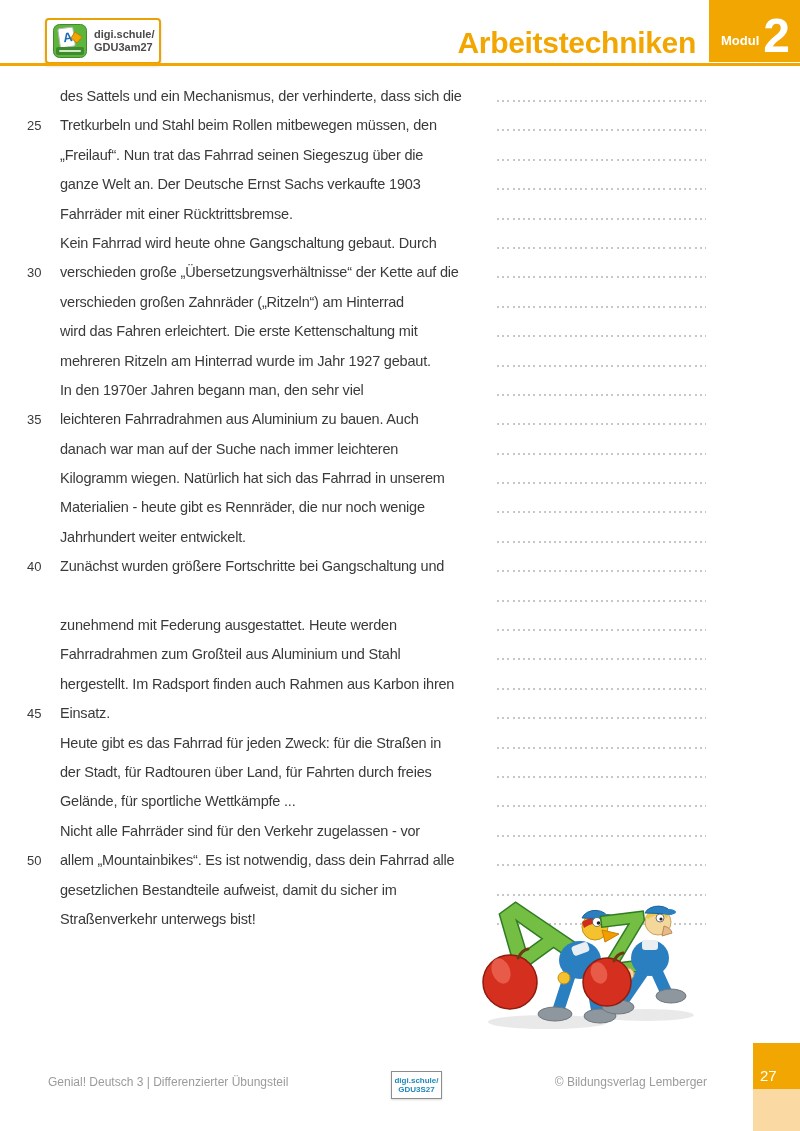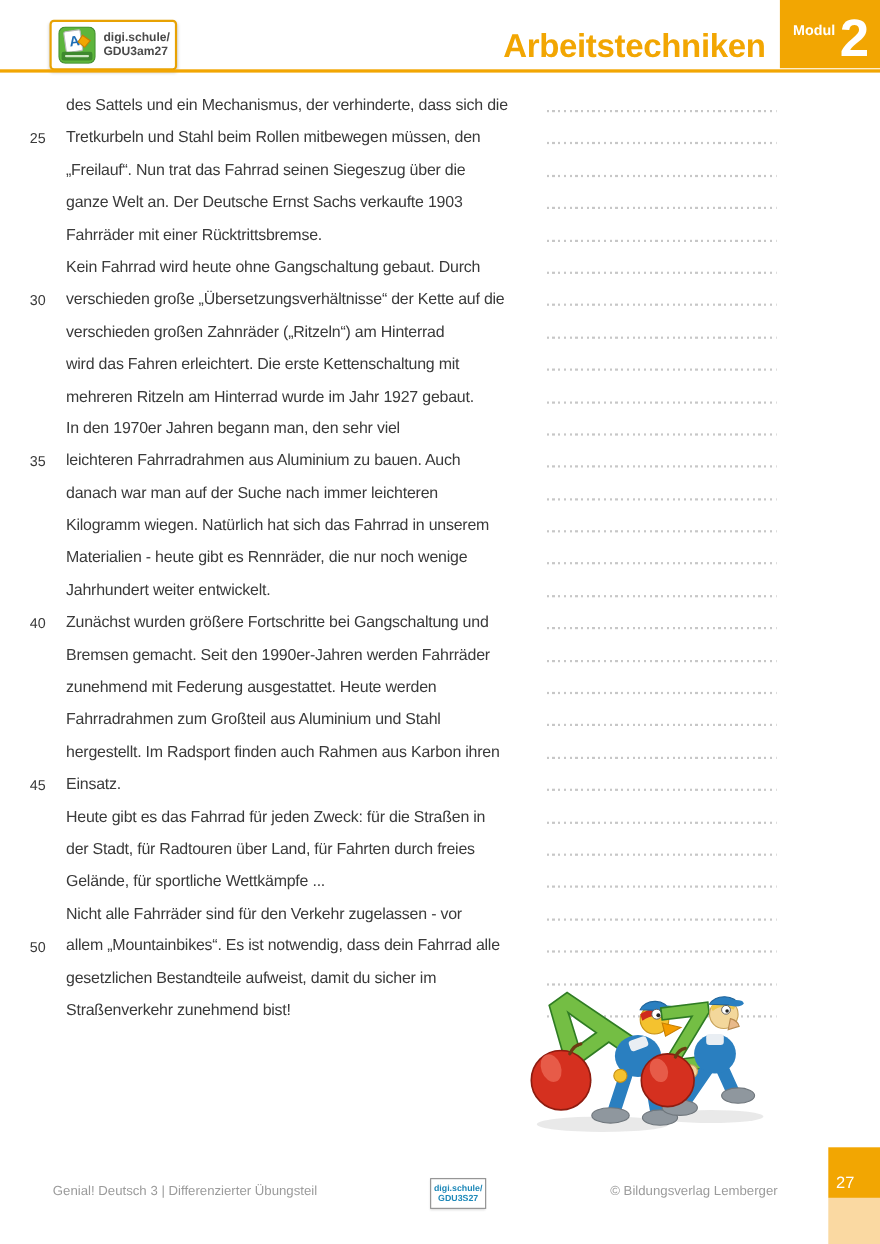--- a/index.html
+++ b/index.html
@@ -38,21 +38,21 @@
   .page-title{
     position:absolute;top:26px;right:104px;
     font-size:30px;font-weight:bold;color:var(--accent);
     letter-spacing:-0.3px;
   }
   .module-tab{
     position:absolute;left:709px;top:0;width:91px;height:62px;
     background:var(--accent);color:#fff;
   }
   .module-tab .module-label{
-    position:absolute;left:12px;bottom:27px;
+    position:absolute;left:12px;bottom:14px;
     font-size:13px;font-weight:bold;
   }
   .module-tab .module-number{
     position:absolute;right:10px;bottom:2px;
     font-size:48px;font-weight:600;line-height:1;
   }
   .header-rule{
     position:absolute;left:0;top:63px;width:800px;height:3px;
     background:var(--accent);
   }
@@ -221,21 +221,20 @@
         <span class="txt">Jahrhundert weiter entwickelt.</span>
         <span class="dots"></span>
       </div>
       <div class="row">
         <span class="num">40</span>
         <span class="txt">Zunächst wurden größere Fortschritte bei Gangschaltung und</span>
         <span class="dots"></span>
       </div>
       <div class="row">
         <span class="num"></span>
-        <span class="txt">Bremsen gemacht. Seit den 1990er-Jahren werden Fahrräder</span>
         <span class="dots"></span>
       </div>
       <div class="row">
         <span class="num"></span>
         <span class="txt">zunehmend mit Federung ausgestattet. Heute werden</span>
         <span class="dots"></span>
       </div>
       <div class="row">
         <span class="num"></span>
         <span class="txt">Fahrradrahmen zum Großteil aus Aluminium und Stahl</span>
@@ -276,21 +275,21 @@
         <span class="txt">allem „Mountainbikes“. Es ist notwendig, dass dein Fahrrad alle</span>
         <span class="dots"></span>
       </div>
       <div class="row">
         <span class="num"></span>
         <span class="txt">gesetzlichen Bestandteile aufweist, damit du sicher im</span>
         <span class="dots"></span>
       </div>
       <div class="row">
         <span class="num"></span>
-        <span class="txt">Straßenverkehr zunehmend bist!</span>
+        <span class="txt">Straßenverkehr unterwegs bist!</span>
         <span class="dots"></span>
       </div>
     </div>
 
   <svg class="mascots" viewBox="0 0 234 164">
 
     <ellipse cx="72" cy="152" rx="60" ry="7" fill="#DADADA" opacity="0.6"></ellipse>
     <ellipse cx="170" cy="145" rx="48" ry="6" fill="#DADADA" opacity="0.6"></ellipse>
 
     <g>

